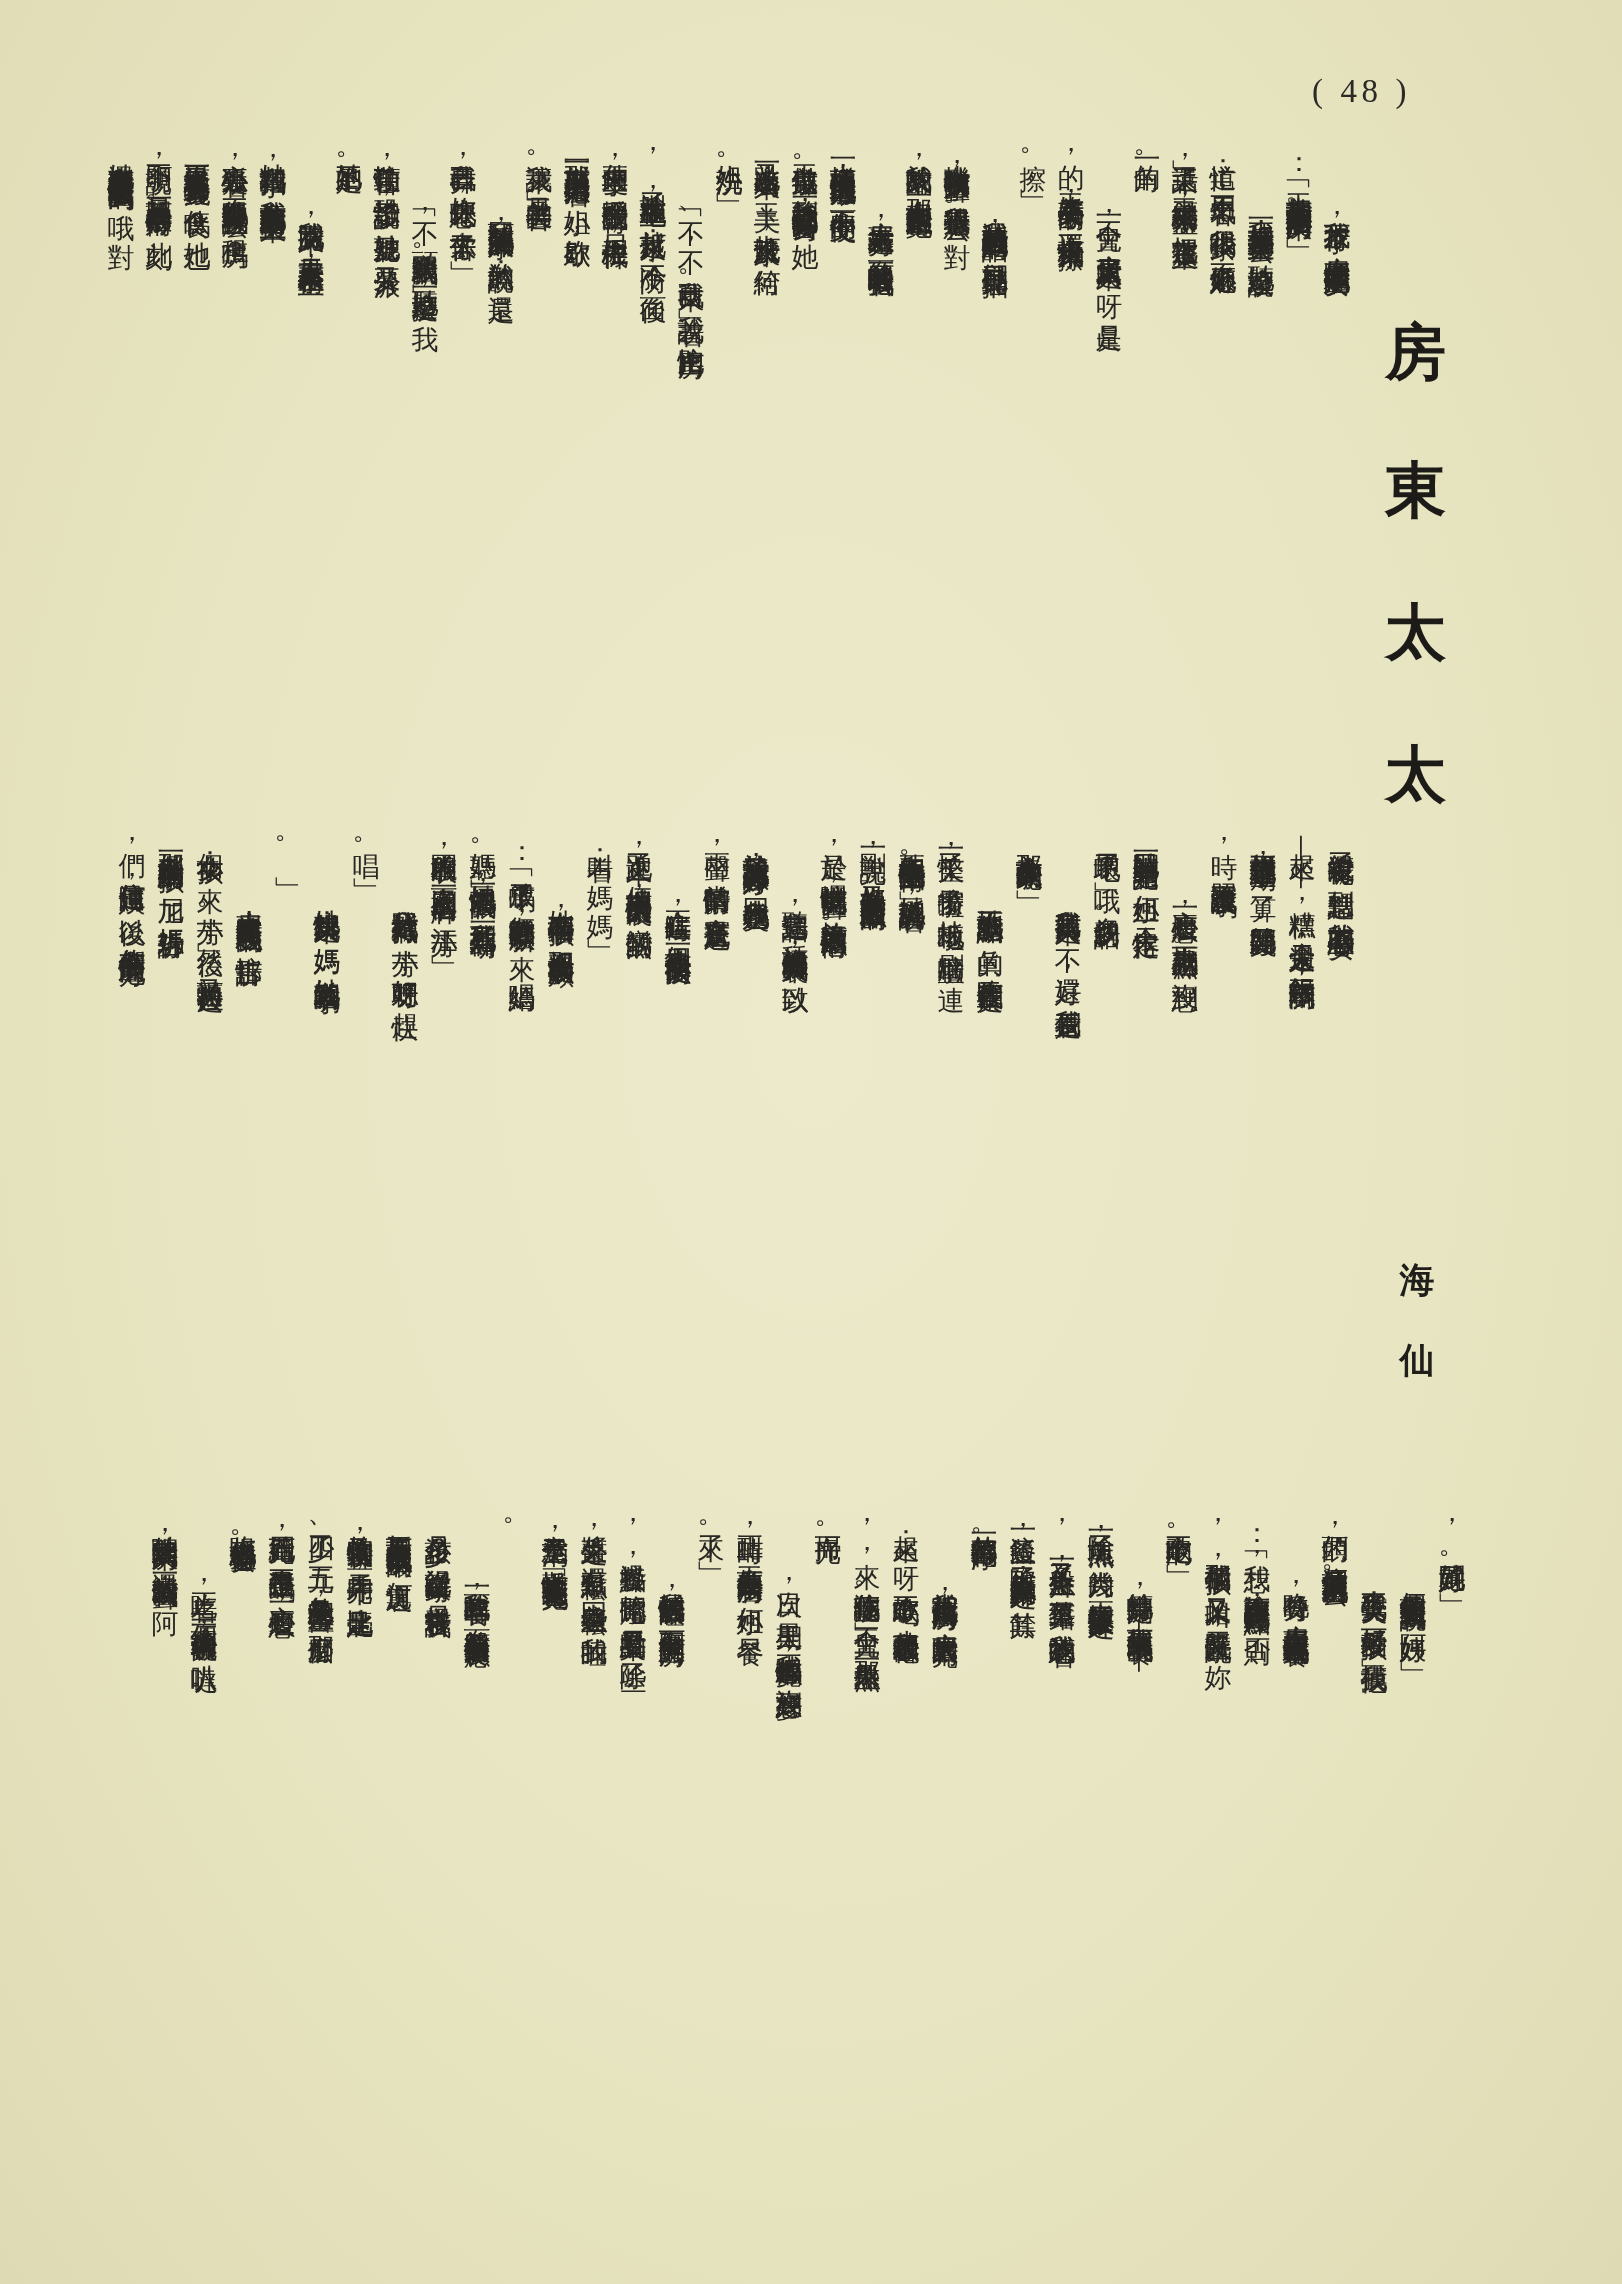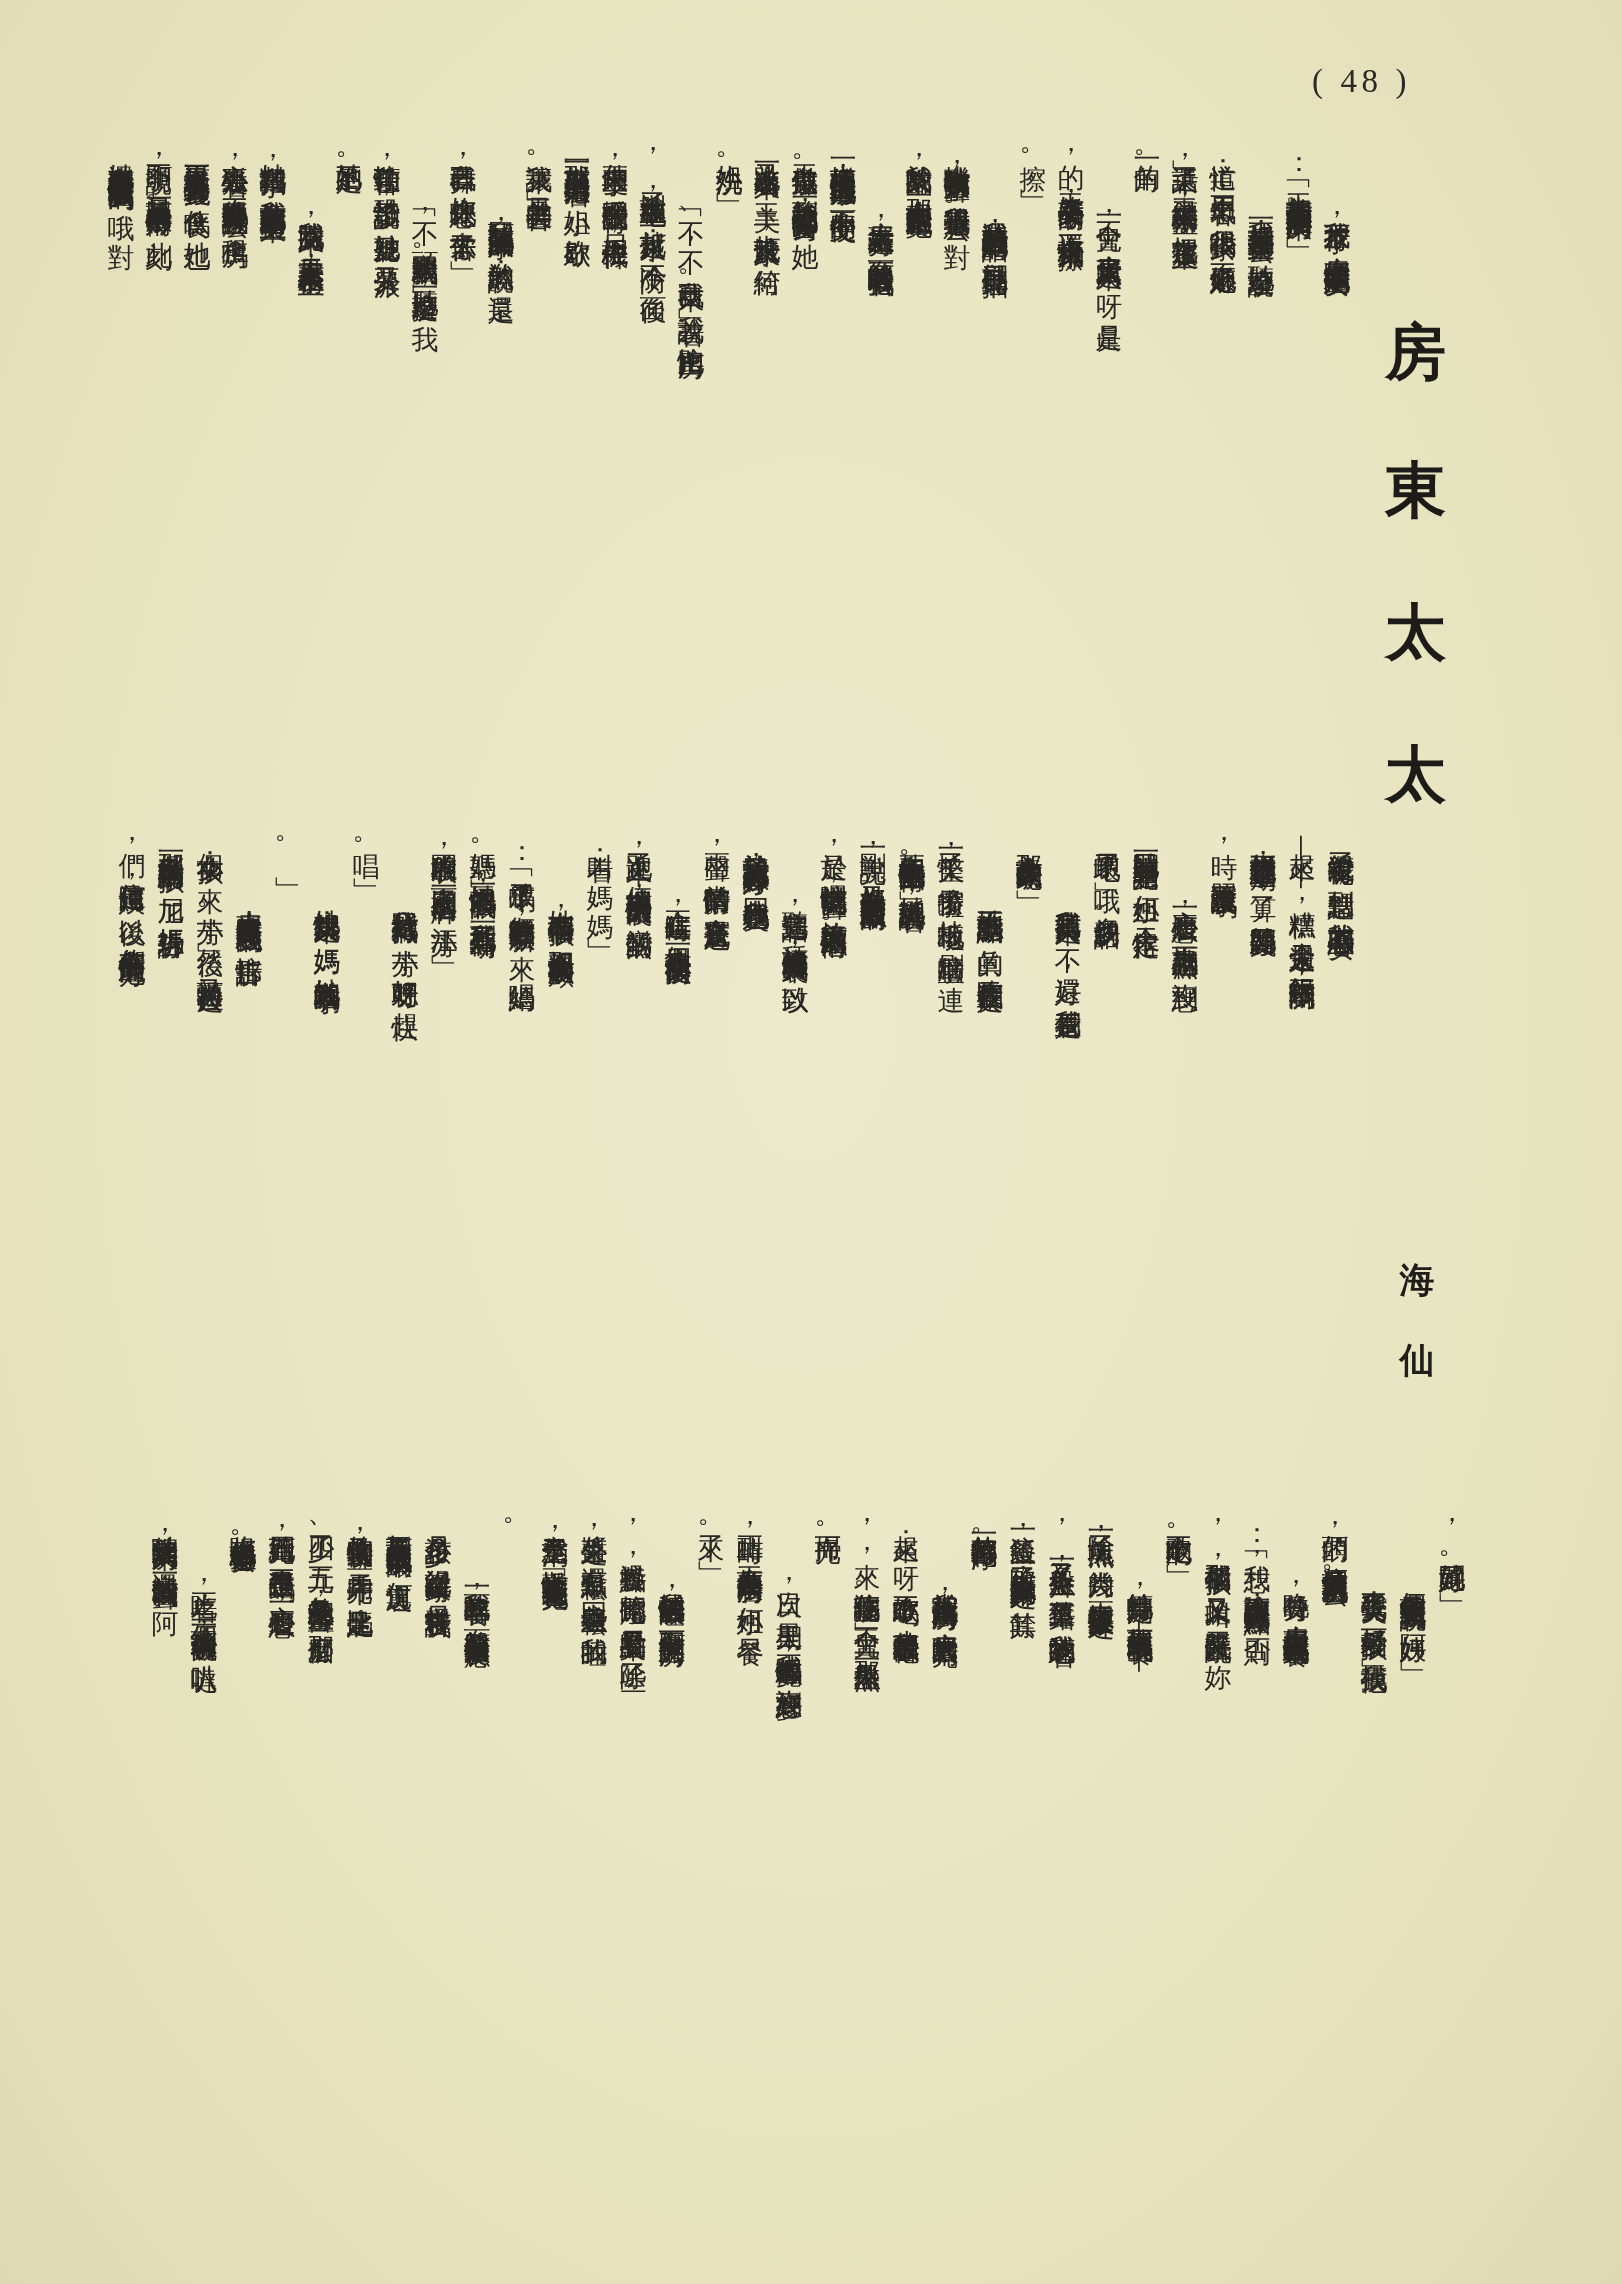--- a/index.html
+++ b/index.html
@@ -7,21 +7,21 @@
     width: 1622px; height: 2284px; overflow: hidden; position: relative;
     background: #E8E5C1;
     font-family: "DejaVu Serif", serif;
     color: #282723;
   }
   .page {
     position: absolute; left: 0; top: 0; width: 1622px; height: 2284px;
     background: radial-gradient(ellipse at 50% 45%, #ECEACB 0%, #E8E5C2 55%, #DEDBB4 100%);
   }
   .page-number {
-    position: absolute; left: 1312px; top: 63px;
+    position: absolute; left: 1312px; top: 73px;
     font-family: "Liberation Serif", serif;
     font-size: 33px; line-height: 36px; letter-spacing: 4.6px;
     white-space: pre; color: #2a2925;
   }
   .title {
     position: absolute; left: 1386px; top: 267px; width: 61px;
     writing-mode: vertical-rl; white-space: nowrap;
     font-size: 61px; line-height: 61px; letter-spacing: 142px;
     font-weight: bold; color: #1c1b18;
   }

